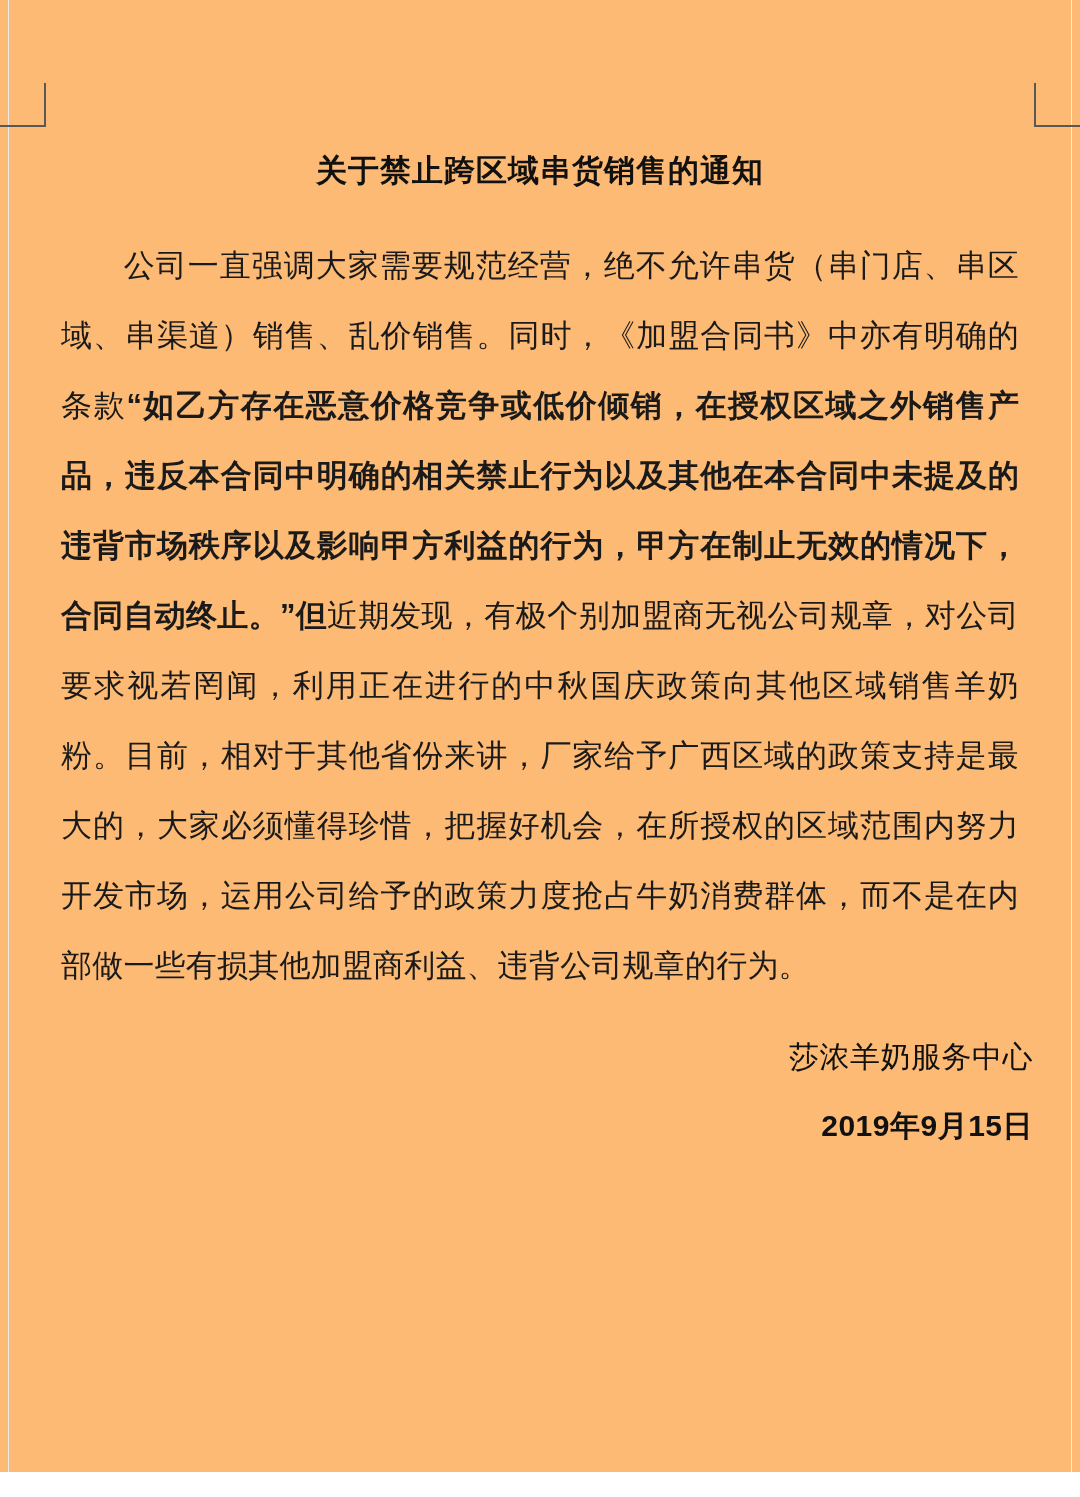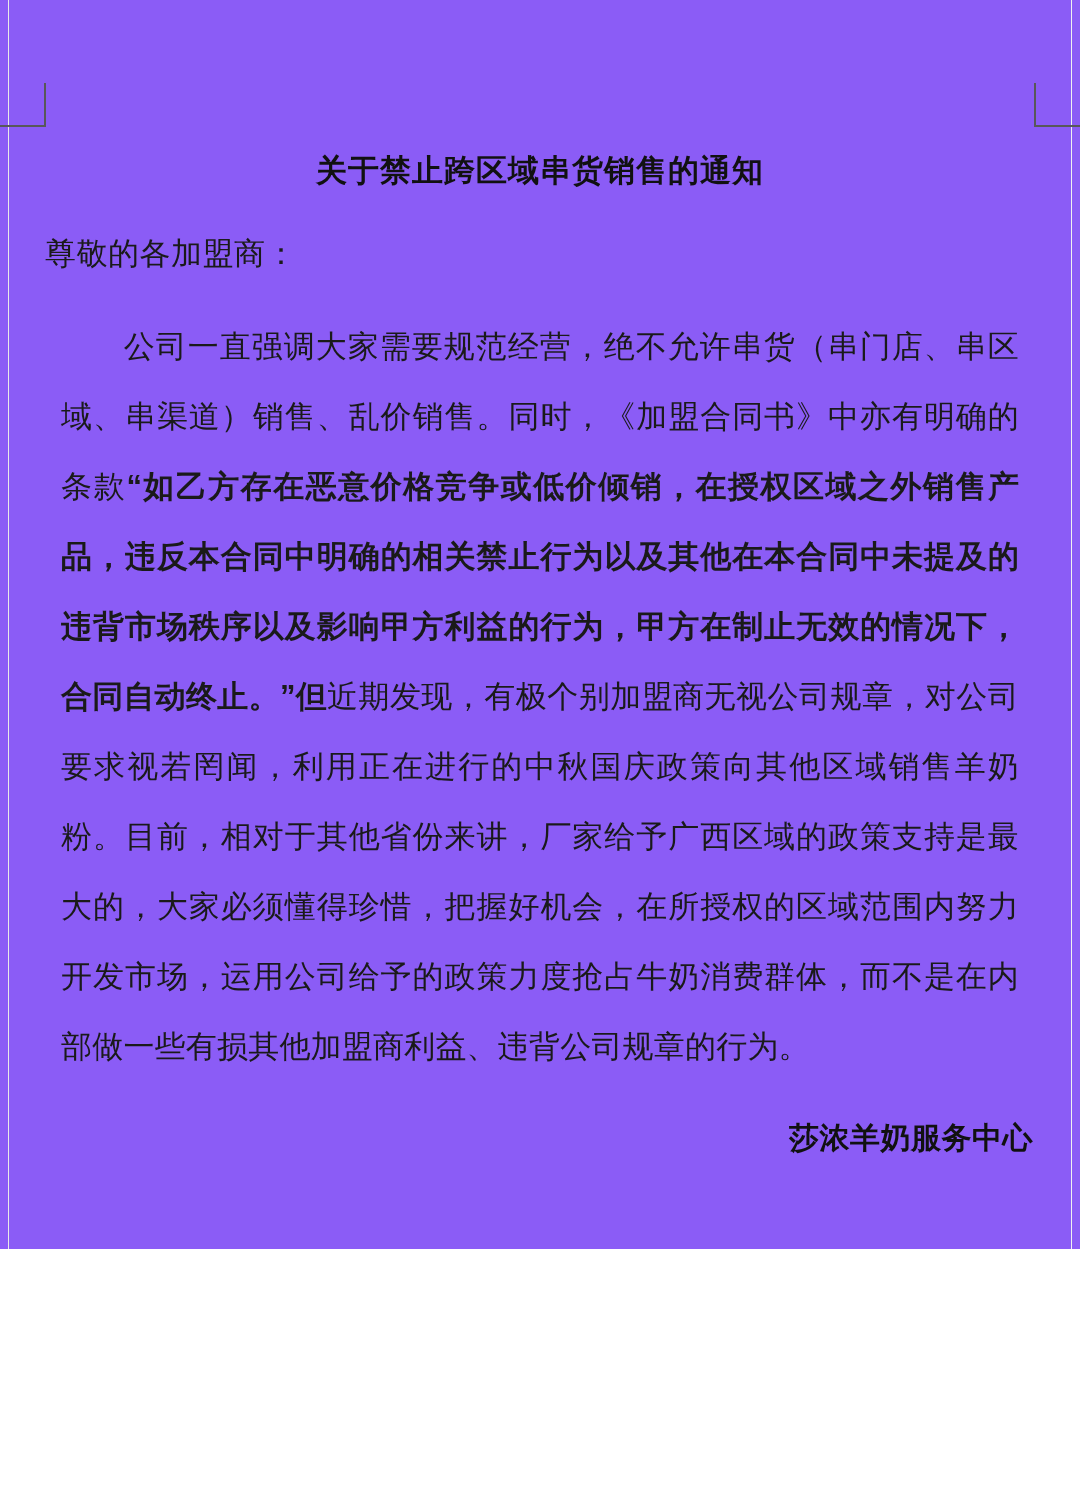--- a/index.html
+++ b/index.html
@@ -7,22 +7,22 @@
     margin: 0;
     padding: 0;
     background: #ffffff;
   }
   body {
     font-family: "Liberation Sans", "DejaVu Sans", sans-serif;
   }
   .page {
     position: relative;
     width: 1080px;
-    height: 1249px;
-    background: #8b5cf6;
+    height: 1472px;
+    background: #fdba74;
     overflow: hidden;
     box-sizing: border-box;
   }
 
   
   .edge-left {
     position: absolute;
     left: 8px;
     top: 0;
     width: 1px;
@@ -105,21 +105,21 @@
     letter-spacing: 0px;
   }
 
   .signature-block {
     padding-top: 18px;
     text-align: right;
     padding-right: 2px;
   }
   .sig-org {
     font-size: 30px;
-    font-weight: bold;
+    font-weight: normal;
     color: #111111;
     line-height: 1.45;
     letter-spacing: 0.5px;
   }
   .sig-date {
     font-size: 30px;
     font-weight: bold;
     color: #111111;
     line-height: 1.45;
     padding-top: 26px;
@@ -140,23 +140,23 @@
   </div>
   <div class="crop crop-tr">
     <div class="v"></div>
     <div class="h"></div>
   </div>
 
   <div class="content">
 
     <h1 class="doc-title">关于禁止跨区域串货销售的通知</h1>
 
-    <p class="salutation">尊敬的各加盟商：</p>
 
     <p class="para first-body"><span class="indent"></span><span>公司一直强调大家需要规范经营，绝不允许串货（串门店、串区域、串渠道）销售、乱价销售。同时，《加盟合同书》中亦有明确的条款</span><span class="b">“</span><span class="b">如乙方存在恶意价格竞争或低价倾销，在授权区域之外销售产品，违反本合同中明确的相关禁止行为以及其他在本合同中未提及的违背市场秩序以及影响甲方利益的行为，甲方在制止无效的情况下，合同自动终止。</span><span class="b">”</span><span class="b">但</span><span>近期发现，有极个别加盟商无视公司规章，对公司要求视若罔闻，利用正在进行的中秋国庆政策向其他区域销售羊奶粉。目前，相对于其他省份来讲，厂家给予广西区域的政策支持是最大的，大家必须懂得珍惜，把握好机会，在所授权的区域范围内努力开发市场，运用公司给予的政策力度抢占牛奶消费群体，而不是在内部做一些有损其他加盟商利益、违背公司规章的行为。</span></p>
 
 
     <div class="signature-block">
       <div class="sig-org">莎浓羊奶服务中心</div>
+      <div class="sig-date">2019年9月15日</div>
     </div>
 
   </div>
 </div>
 
 </body></html>

